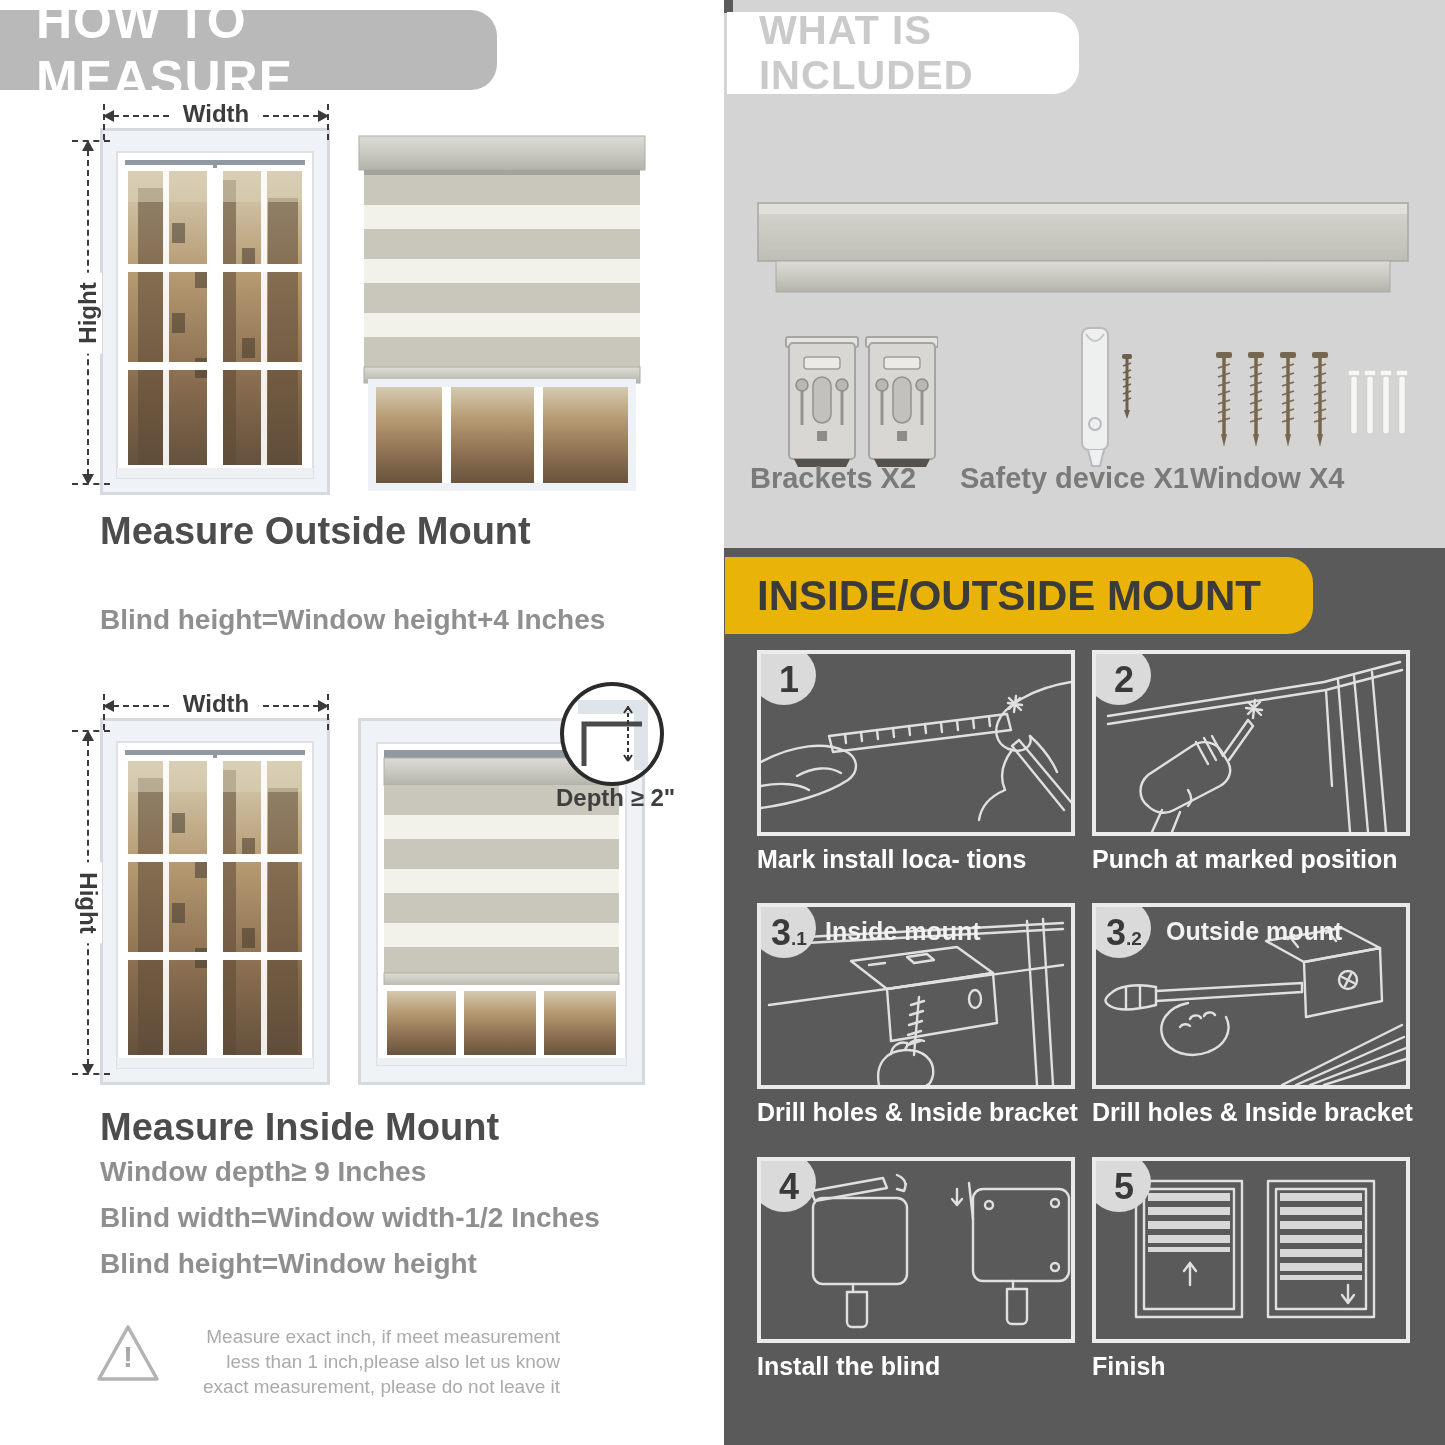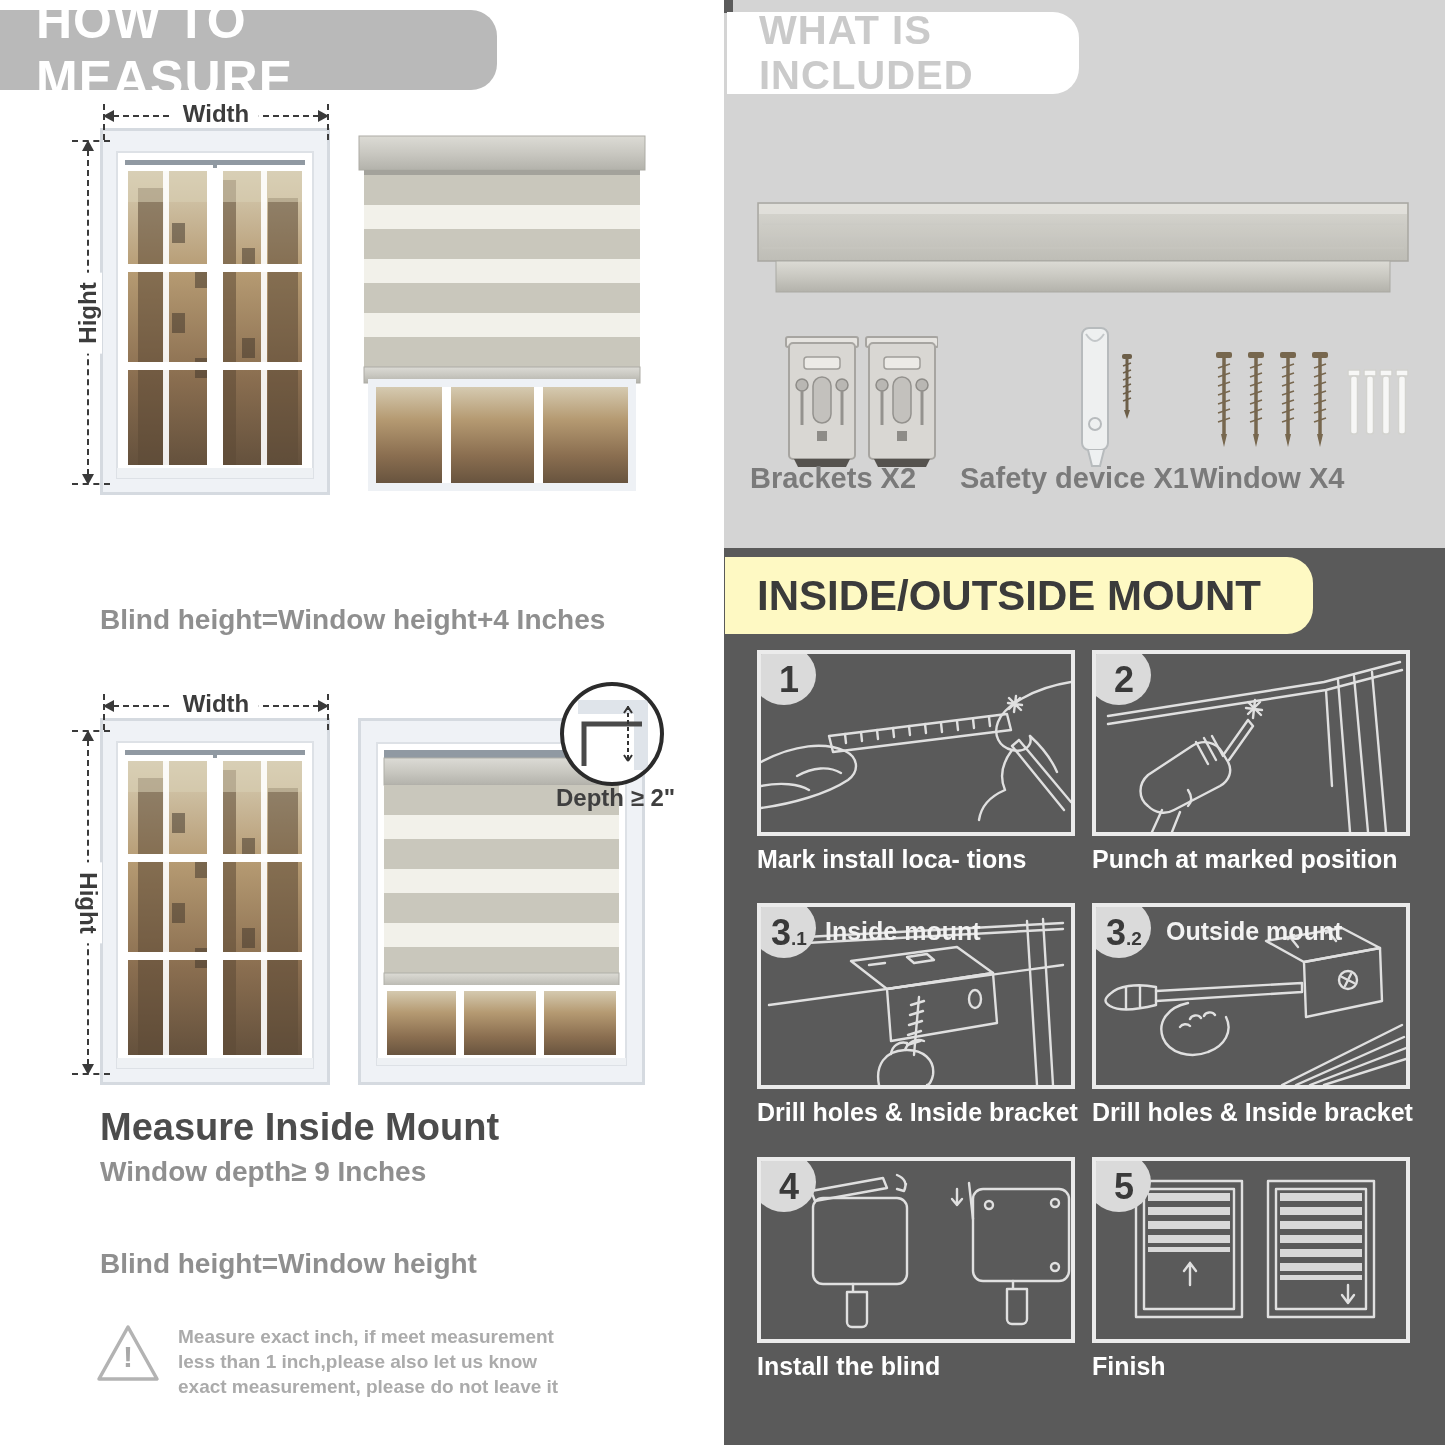--- a/index.html
+++ b/index.html
@@ -7,28 +7,28 @@
          font-family:"Liberation Sans",sans-serif;overflow:hidden;}
   .abs{position:absolute;}
 
   
   .hdr-left{position:absolute;left:0;top:10px;width:497px;height:80px;background:#b9b9b9;
             border-radius:0 26px 26px 0;display:flex;align-items:center;box-sizing:border-box;padding-left:36px;}
   .hdr-left span{font-size:50px;font-weight:bold;color:#ffffff;letter-spacing:1px;}
   .hdr-included{position:absolute;left:727px;top:12px;width:352px;height:82px;background:#ffffff;
             border-radius:0 26px 26px 0;display:flex;align-items:center;box-sizing:border-box;padding-left:32px;}
   .hdr-included span{font-size:40px;font-weight:bold;color:#cacaca;letter-spacing:1px;}
-  .hdr-mount{position:absolute;left:725px;top:557px;width:588px;height:77px;background:#fef9c3;
+  .hdr-mount{position:absolute;left:725px;top:557px;width:588px;height:77px;background:#eab308;
             border-radius:0 26px 26px 0;display:flex;align-items:center;box-sizing:border-box;padding-left:32px;}
   .hdr-mount span{font-size:42px;font-weight:bold;color:#3b3b3b;}
 
   
   .sec-title{position:absolute;font-size:38px;font-weight:bold;color:#4c4c4c;white-space:nowrap;}
   .body-line{position:absolute;font-size:28px;font-weight:bold;color:#8f8f8f;white-space:nowrap;}
-  .warn-text{position:absolute;font-size:19px;font-weight:bold;color:#ababab;width:382px;line-height:25px;}
+  .warn-text{position:absolute;font-size:19px;font-weight:normal;color:#ababab;width:382px;line-height:25px;text-align:right;}
   .product-title{position:absolute;left:725px;top:140px;width:720px;text-align:center;
                  font-size:30px;font-weight:bold;color:#6f6f6f;}
   .item-label{position:absolute;font-size:29px;font-weight:bold;color:#7a7a7a;text-align:left;}
   .caption{position:absolute;font-size:25px;font-weight:bold;color:#ffffff;white-space:nowrap;}
   .panel-title{position:absolute;top:10px;left:64px;font-size:25px;font-weight:bold;color:#f2f2f2;}
   .depth-label{position:absolute;font-size:24px;font-weight:bold;color:#3f3f3f;white-space:nowrap;}
 
   
   .dash-h{position:absolute;border-top:2px dashed #3a3a3a;}
   .dash-v{position:absolute;border-left:2px dashed #3a3a3a;}
@@ -151,20 +151,21 @@
 
   <div class="abs" style="left:80px;top:140px;width:16px;height:345px">
     <div class="dash-v" style="top:10px;bottom:10px;left:7px"></div>
     <div class="ah ah-up" style="top:0;left:2px"></div>
     <div class="ah ah-down" style="bottom:0;left:2px"></div>
     <div class="dash-h" style="left:-8px;width:38px;top:0"></div>
     <div class="dash-h" style="left:-8px;width:38px;bottom:0"></div>
     <div class="dim-label" style="left:50%;top:50%;transform:translate(-50%,-50%) rotate(-90deg)">Hight</div>
   </div>
 
+  <div class="sec-title" style="left:100px;top:510px">Measure Outside Mount</div>
   <div class="body-line" style="left:100px;top:604px">Blind height=Window height+4 Inches</div>
 
   <svg class="abs" style="left:100px;top:718px" width="230" height="367" viewBox="0 0 230 367">
       <use href="#sym-window"></use>
     </svg>
 
   <svg class="abs" style="left:358px;top:718px" width="287" height="367" viewBox="0 0 287 367">
     <rect x="1.5" y="1.5" width="284" height="364" fill="#eff2f6" stroke="#d5dae0" stroke-width="3"></rect>
     <rect x="19" y="25" width="249" height="322" fill="#ffffff" stroke="#dde1e6" stroke-width="2"></rect>
     <rect x="26" y="32" width="235" height="8" fill="#9099a2"></rect>
@@ -211,20 +212,21 @@
       <path d="M14,14 L84,14 L84,84 L70,84 L70,28 L14,28 Z" fill="#dfe4ea"></path>
       <path d="M20,80 L20,38 L78,38" stroke="#4a4a4a" stroke-width="5" fill="none"></path>
       <path d="M64,20 L64,76" stroke="#333333" stroke-width="2" stroke-dasharray="4 3" fill="none"></path>
       <path d="M64,21 l-4,6 M64,21 l4,6 M64,75 l-4,-6 M64,75 l4,-6" stroke="#333333" stroke-width="2" fill="none"></path>
     </svg>
   </div>
   <div class="depth-label" style="left:556px;top:784px">Depth ≥ 2"</div>
 
   <div class="sec-title" style="left:100px;top:1106px">Measure Inside Mount</div>
   <div class="body-line" style="left:100px;top:1156px">Window depth≥ 9 Inches</div>
+  <div class="body-line" style="left:100px;top:1202px">Blind width=Window width-1/2 Inches</div>
   <div class="body-line" style="left:100px;top:1248px">Blind height=Window height</div>
 
   <svg class="abs" style="left:95px;top:1322px" width="66" height="66" viewBox="0 0 66 66">
     <path d="M33,5 L62,57 L4,57 Z" fill="none" stroke="#b3b3b3" stroke-width="3.5" stroke-linejoin="round"></path>
   </svg>
   <div class="abs" style="left:118px;top:1340px;width:20px;text-align:center;font-size:30px;font-weight:bold;color:#a8a8a8">!</div>
   <div class="warn-text" style="left:178px;top:1324px">Measure exact inch, if meet measurement less than 1 inch,please also let us know exact measurement, please do not leave it</div>
 
   <div class="right-gray"></div>
   <div class="right-dark"></div>

